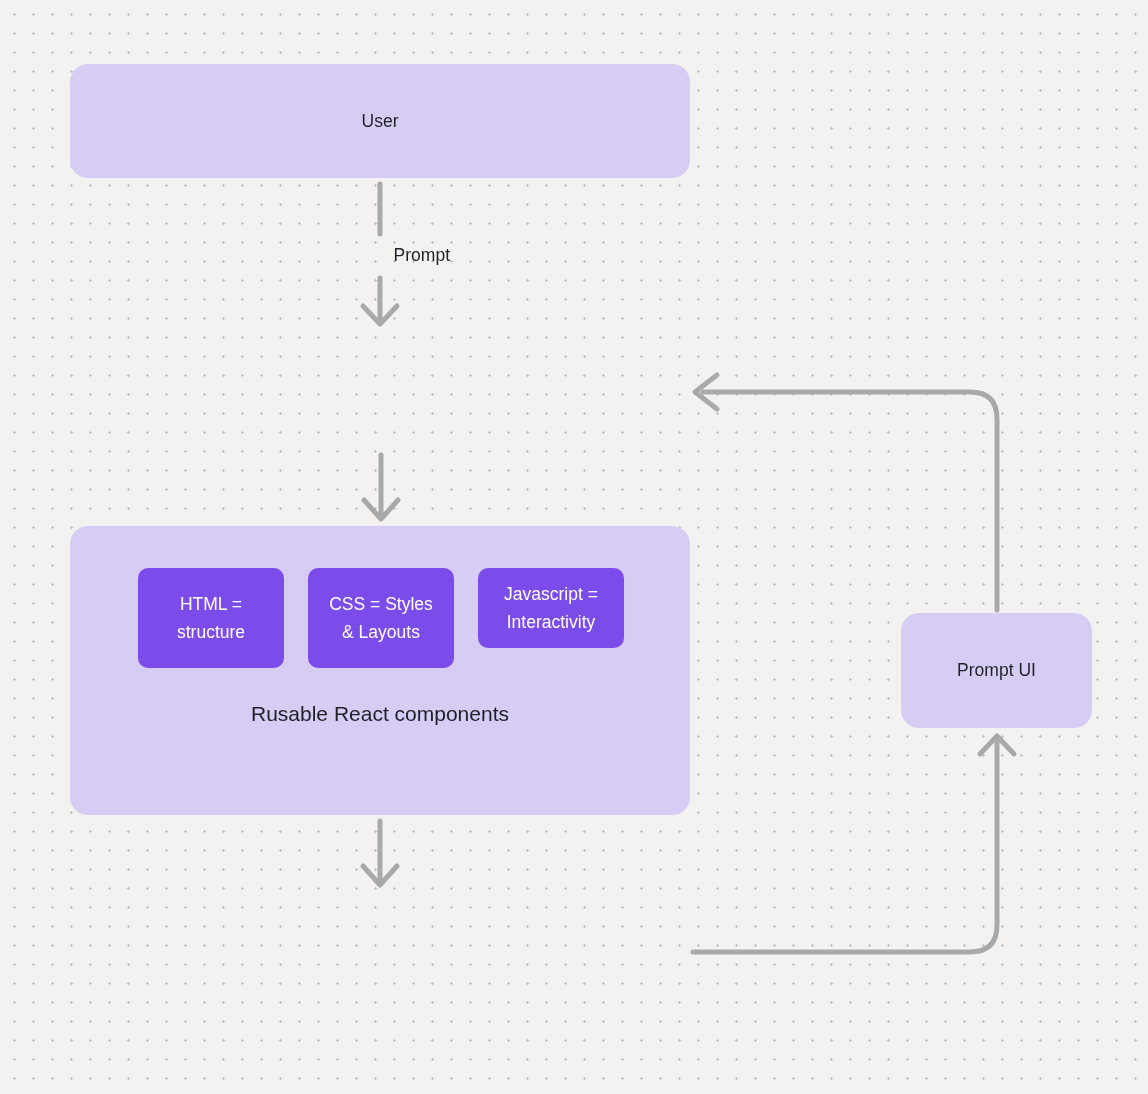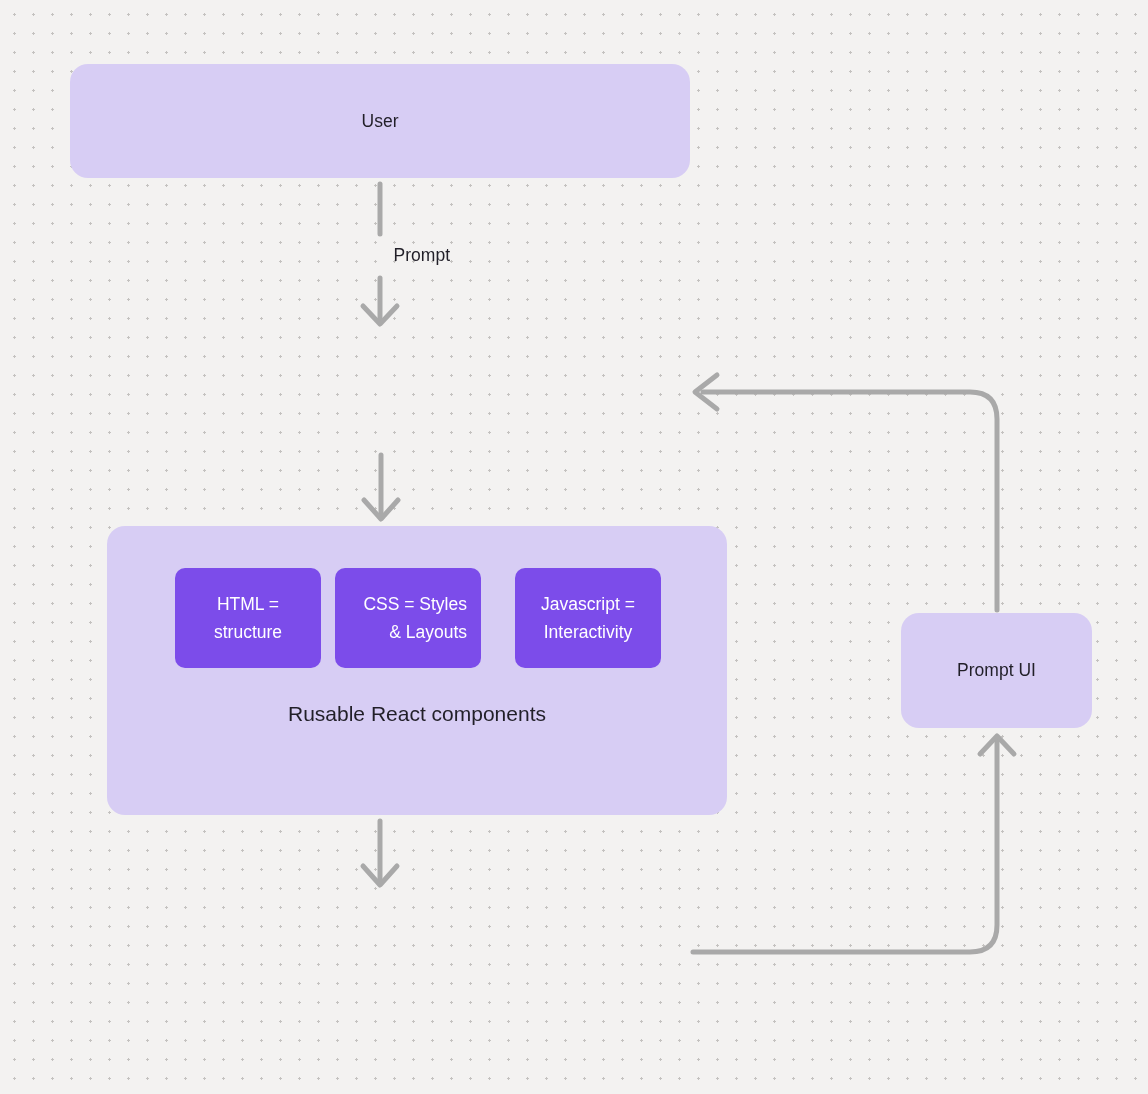--- a/index.html
+++ b/index.html
@@ -66,26 +66,26 @@
     left: 310px;
     top: 245px;
     width: 140px;
     text-align: right;
     color: #211f28;
     font-size: 17.5px;
   }
   
   .node-user      { left: 70px;  top: 64px;  width: 620px; height: 114px; }
   .node-webapp    { left: 70px;  top: 335px; width: 620px; height: 113px; }
-  .node-group     { left: 70px;  top: 526px; width: 620px; height: 289px; margin-left: 37px; }
+  .node-group     { left: 70px;  top: 526px; width: 620px; height: 289px; }
   .node-vite      { left: 70px;  top: 894px; width: 620px; height: 114px; }
   .node-render-ui { left: 901px; top: 613px; width: 191px; height: 115px; }
   .child-html { left: 68px;  top: 42px; width: 146px; height: 100px; }
-  .child-css  { left: 228px; top: 42px; width: 146px; height: 100px; text-align: right; }
-  .child-js   { left: 408px; top: 42px; width: 146px; height: 100px; }
+  .child-css  { left: 238px; top: 42px; width: 146px; height: 100px; }
+  .child-js   { left: 408px; top: 42px; width: 146px; height: 80px; }
 </style>
 </head>
 <body>
 
 <div class="canvas">
 
   <svg class="connectors" viewBox="0 0 1148 1094" xmlns="http://www.w3.org/2000/svg">
     <g stroke="#a9a9a9" stroke-width="5" fill="none" stroke-linecap="round" stroke-linejoin="round">
 
       <path d="M 380 184 V 234"></path>

